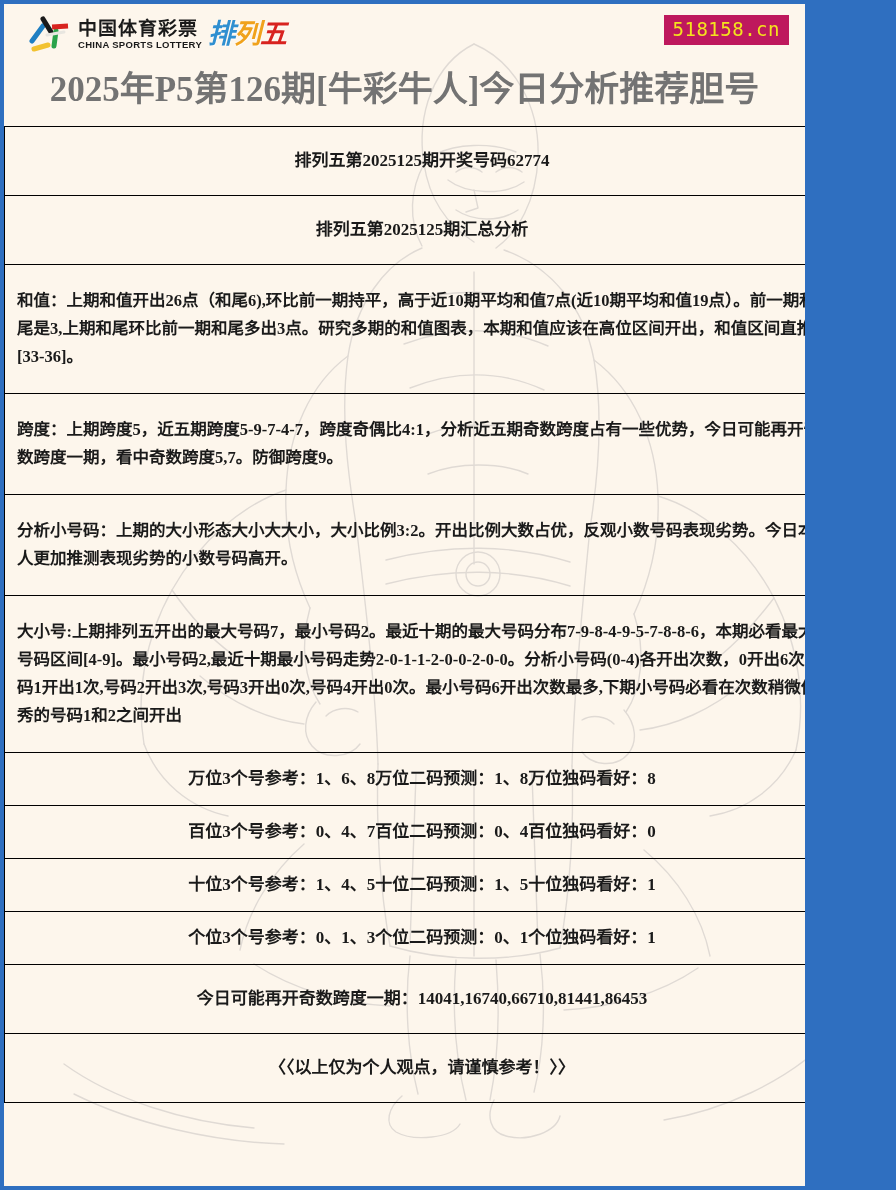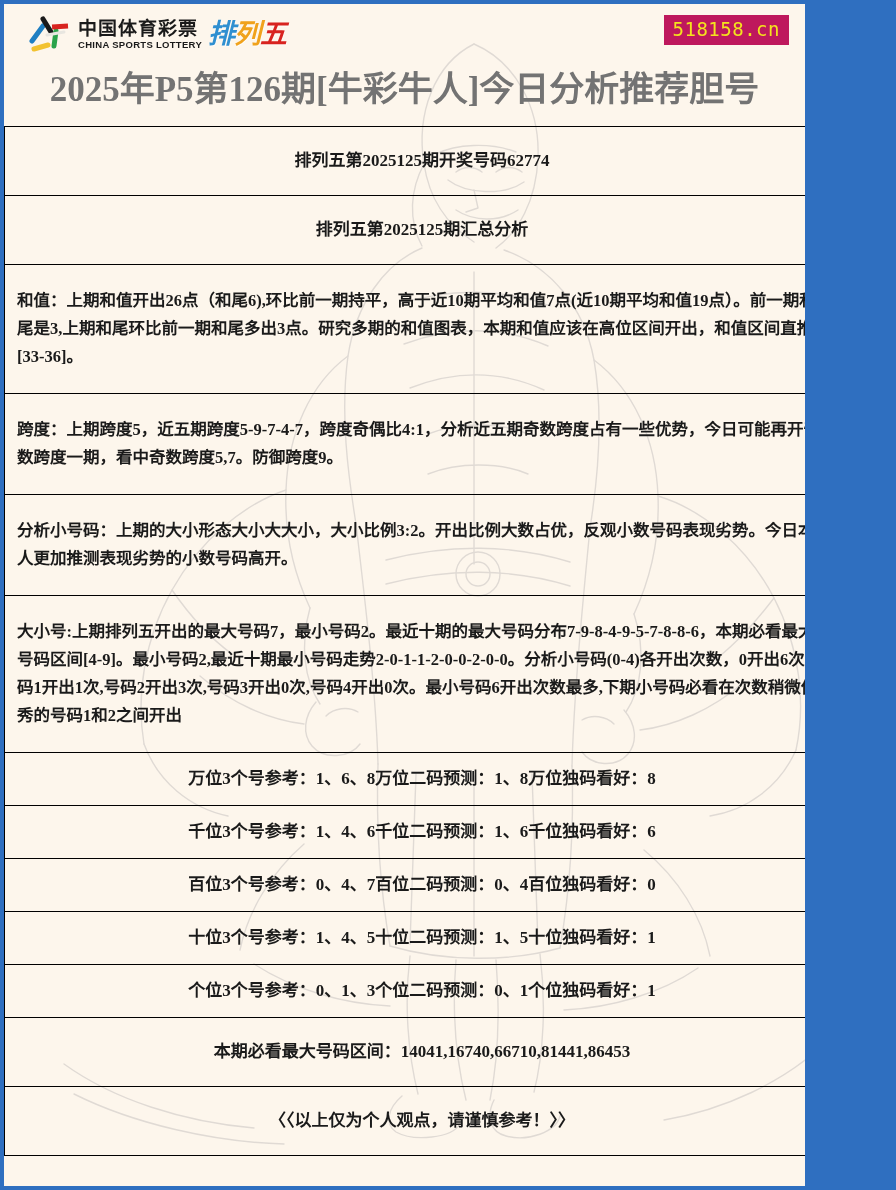--- a/index.html
+++ b/index.html
@@ -273,33 +273,30 @@
         <tr>
           <td class="just body pad-lg">分析小号码：上期的大小形态大小大大小，大小比例3:2。开出比例大数占优，反观小数号码表现劣势。今日本人更加推测表现劣势的小数号码高开。</td>
         </tr>
         <tr>
           <td class="just body pad-lg">大小号:上期排列五开出的最大号码7，最小号码2。最近十期的最大号码分布7-9-8-4-9-5-7-8-8-6，本期必看最大号码区间[4-9]。最小号码2,最近十期最小号码走势2-0-1-1-2-0-0-2-0-0。分析小号码(0-4)各开出次数，0开出6次,号码1开出1次,号码2开出3次,号码3开出0次,号码4开出0次。最小号码6开出次数最多,下期小号码必看在次数稍微优秀的号码1和2之间开出</td>
         </tr>
         <tr>
           <td class="center pred">万位3个号参考：1、6、8万位二码预测：1、8万位独码看好：8</td>
         </tr>
         <tr>
-          <td class="center pred">千位3个号参考：1、4、6千位二码预测：1、6千位独码看好：6</td>
-        </tr>
-        <tr>
           <td class="center pred">百位3个号参考：0、4、7百位二码预测：0、4百位独码看好：0</td>
         </tr>
         <tr>
           <td class="center pred">十位3个号参考：1、4、5十位二码预测：1、5十位独码看好：1</td>
         </tr>
         <tr>
           <td class="center pred">个位3个号参考：0、1、3个位二码预测：0、1个位独码看好：1</td>
         </tr>
         <tr>
-          <td class="center combo">本期必看最大号码区间：14041,16740,66710,81441,86453</td>
+          <td class="center combo">今日可能再开奇数跨度一期：14041,16740,66710,81441,86453</td>
         </tr>
         <tr>
           <td class="center note">〈〈以上仅为个人观点，请谨慎参考！〉〉</td>
         </tr>
       </tbody>
     </table>
 
   </div>
 </div>
 

